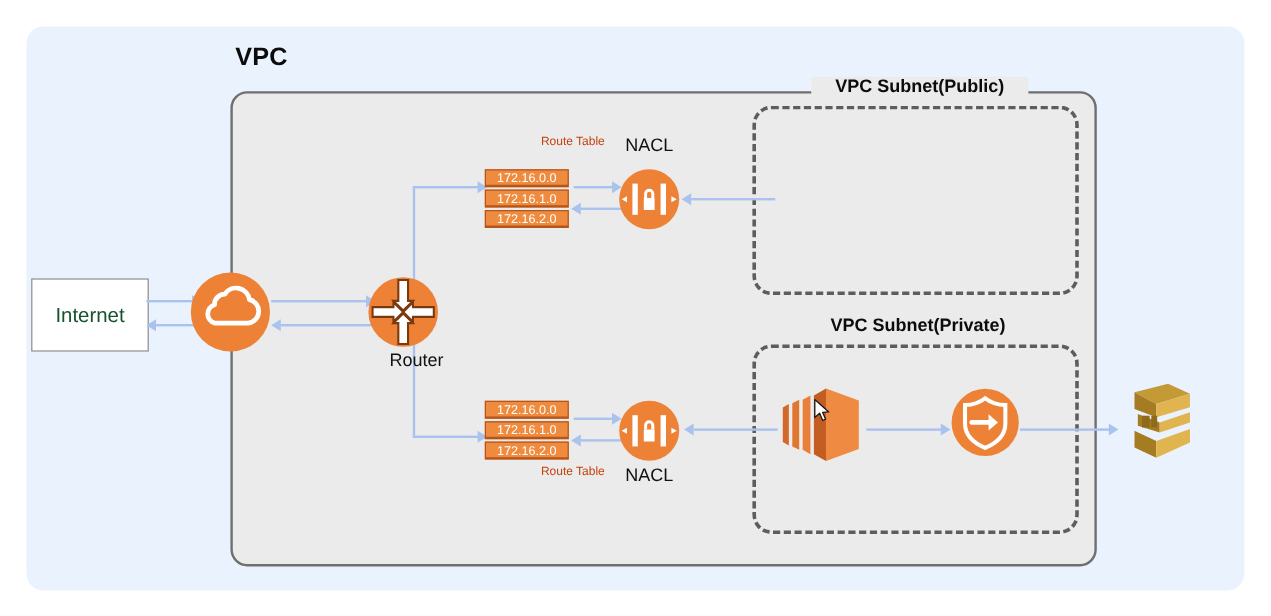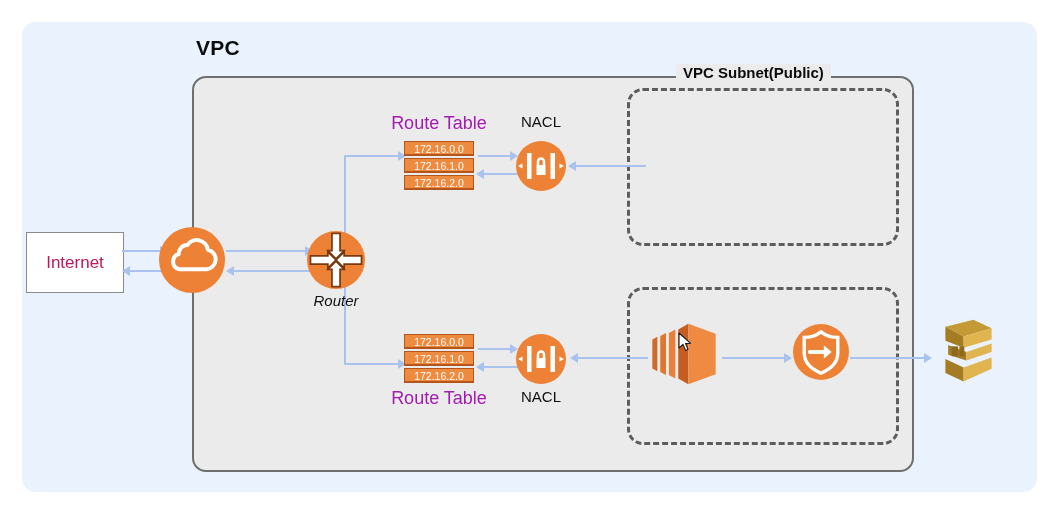--- a/index.html
+++ b/index.html
@@ -14,54 +14,54 @@
   #vpc-box{position:absolute;left:192px;top:76px;width:718px;height:392px;
            background:#ebebeb;border:2px solid #6f6f6f;border-radius:14px;}
   #vpc-label{position:absolute;left:196px;top:36px;font-size:21px;font-weight:bold;
              color:#0c0c0c;letter-spacing:.2px;}
 
   
   .subnet{position:absolute;border:3px dashed #5d5d5d;border-radius:16px;background:transparent;}
   #subnet-public{left:627px;top:88px;width:266px;height:152px;}
   #subnet-private{left:627px;top:287px;width:266px;height:152px;}
   .subnet-label{position:absolute;font-size:15px;font-weight:bold;color:#0c0c0c;
-                background:#ebebeb;padding:0 7px;white-space:nowrap;}
+                background:#ebebeb;padding:0 20px;white-space:nowrap;}
   #subnet-public-label{left:676px;top:64px;}
   #subnet-private-label{left:672px;top:263px;}
 
   
   #internet-box{position:absolute;left:26px;top:232px;width:96px;height:59px;
                 background:#ffffff;border:1px solid #8a8a8a;
                 display:flex;align-items:center;justify-content:center;
-                font-size:17px;color:#be185d;}
+                font-size:17px;color:#14532d;}
 
   
   .circ{position:absolute;border-radius:50%;background:#ed8237;}
 
   #igw-icon{left:159px;top:227px;width:66px;height:66px;}
   #router-icon{left:307px;top:231px;width:58px;height:58px;}
   #nacl-top-icon{left:516px;top:141px;width:50px;height:50px;}
   #nacl-bot-icon{left:516px;top:334px;width:50px;height:50px;}
   #endpoint-icon{left:793px;top:324px;width:56px;height:56px;}
 
   .icon-cap{position:absolute;font-size:15px;color:#111;white-space:nowrap;text-align:center;}
   #igw-cap{left:119px;top:296px;width:146px;}
-  #router-cap{left:304px;top:292px;width:64px;font-style:italic;}
+  #router-cap{left:315px;top:292px;width:64px;}
   #nacl-top-cap{left:504px;top:113px;width:74px;}
   #nacl-bot-cap{left:504px;top:388px;width:74px;}
   #endpoint-cap{left:755px;top:381px;width:132px;}
 
   
   .rt{position:absolute;width:70px;}
   .rt-row{height:15px;background:#ef8b3f;border:1px solid #b4561c;border-bottom-width:2px;
           color:#ffffff;font-size:10.5px;line-height:14px;text-align:center;
           box-sizing:border-box;margin-bottom:2px;}
   #rt-top{left:404px;top:141px;}
   #rt-bot{left:404px;top:334px;}
-  .rt-cap{position:absolute;font-size:18px;color:#a21caf;width:130px;text-align:center;}
+  .rt-cap{position:absolute;font-size:10px;color:#c2410c;width:130px;text-align:right;}
   #rt-top-cap{left:374px;top:113px;}
   #rt-bot-cap{left:374px;top:388px;}
 
   
   .ln{position:absolute;background:#a9c2ee;}
   .lnh{height:2px;}
   .lnv{width:2px;}
   .arw{position:absolute;width:0;height:0;}
   .arw-r{border-top:5px solid transparent;border-bottom:5px solid transparent;border-left:8px solid #a9c2ee;}
   .arw-l{border-top:5px solid transparent;border-bottom:5px solid transparent;border-right:8px solid #a9c2ee;}
@@ -80,20 +80,21 @@
 
 <div class="stage">
 
   <div id="vpc-box"></div>
   <div id="vpc-label">VPC</div>
 
   <div class="subnet" id="subnet-public"></div>
   <div class="subnet-label" id="subnet-public-label">VPC Subnet(Public)</div>
 
   <div class="subnet" id="subnet-private"></div>
+  <div class="subnet-label" id="subnet-private-label">VPC Subnet(Private)</div>
 
   <div id="internet-box">
     <span>Internet</span>
   </div>
 
   <div class="ln lnh" style="left:122px;top:250px;width:40px;"></div>
   <div class="arw arw-r" style="left:160px;top:246px;"></div>
   <div class="ln lnh" style="left:130px;top:270px;width:40px;"></div>
   <div class="arw arw-l" style="left:122px;top:266px;"></div>
 

